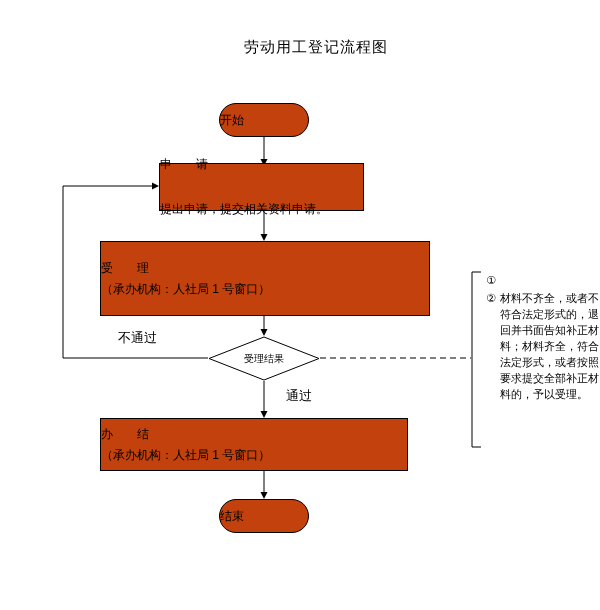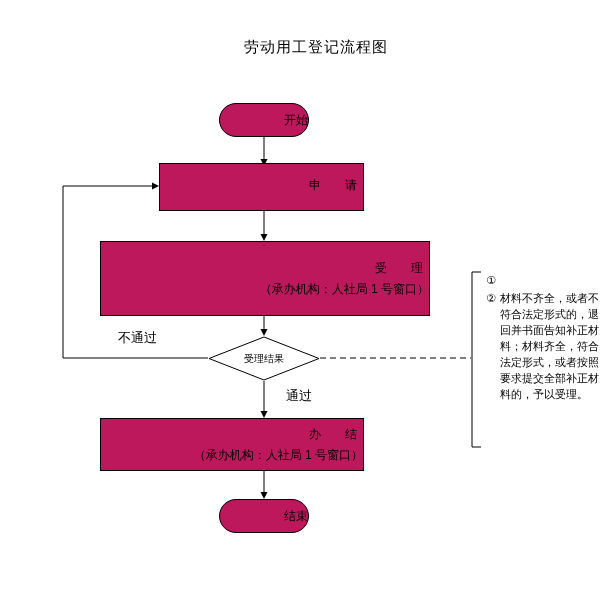--- a/index.html
+++ b/index.html
@@ -20,24 +20,24 @@
     left: 16px;
     top: 0;
     width: 600px;
     height: 610px;
   }
   .node {
     position: absolute;
     box-sizing: border-box;
     display: flex;
     flex-direction: column;
-    align-items: flex-end;
+    align-items: flex-start;
     justify-content: center;
     text-align: center;
-    background: #be185d;
+    background: #c2410c;
     border: 1px solid #000000;
   }
   .title {
     position: absolute;
     left: 0;
     top: 38px;
     width: 600px;
     text-align: center;
     font-size: 15px;
     letter-spacing: 1px;
@@ -140,38 +140,39 @@
 
     <path d="M 465 272 L 456 272 L 456 447 L 465 447" fill="none" stroke="#000000" stroke-width="1"></path>
   </svg>
 
   <div class="node terminator" style="left:203px; top:103px; width:90px; height:34px;">
     <span>开始</span>
   </div>
 
   <div class="node rect" style="left:143px; top:163px; width:205px; height:48px;gap:24px;">
     <span class="line1">申　请</span>
+    <span class="line2">提出申请，提交相关资料申请。</span>
   </div>
 
   <div class="node rect" style="left:84px; top:241px; width:330px; height:75px;">
     <span class="line1">受　理</span>
     <span class="line2">（承办机构：人社局 1 号窗口）</span>
   </div>
 
   <div class="diamond-wrap" style="left:192px; top:336px; width:112px; height:45px;">
     <svg width="112" height="45" viewBox="0 0 112 45">
       <polygon points="56,1 111,22.5 56,44 1,22.5" fill="#ffffff" stroke="#000000" stroke-width="1"></polygon>
     </svg>
     <div class="diamond-label">受理结果</div>
   </div>
 
   <div class="edge-label" style="left:100px; top:329px;">不通过</div>
   <div class="edge-label" style="left:268px; top:387px;">通过</div>
 
-  <div class="node rect" style="left:84px; top:418px; width:264px; height:53px;padding-left:32px;">
+  <div class="node rect" style="left:84px; top:418px; width:308px; height:53px;">
     <span class="line1">办　结</span>
     <span class="line2">（承办机构：人社局 1 号窗口）</span>
   </div>
 
   <div class="node terminator" style="left:203px; top:499px; width:90px; height:34px;">
     <span>结束</span>
   </div>
 
   <div class="note" style="left:470px; top:272px; width:118px;">
     <div class="note-row">

